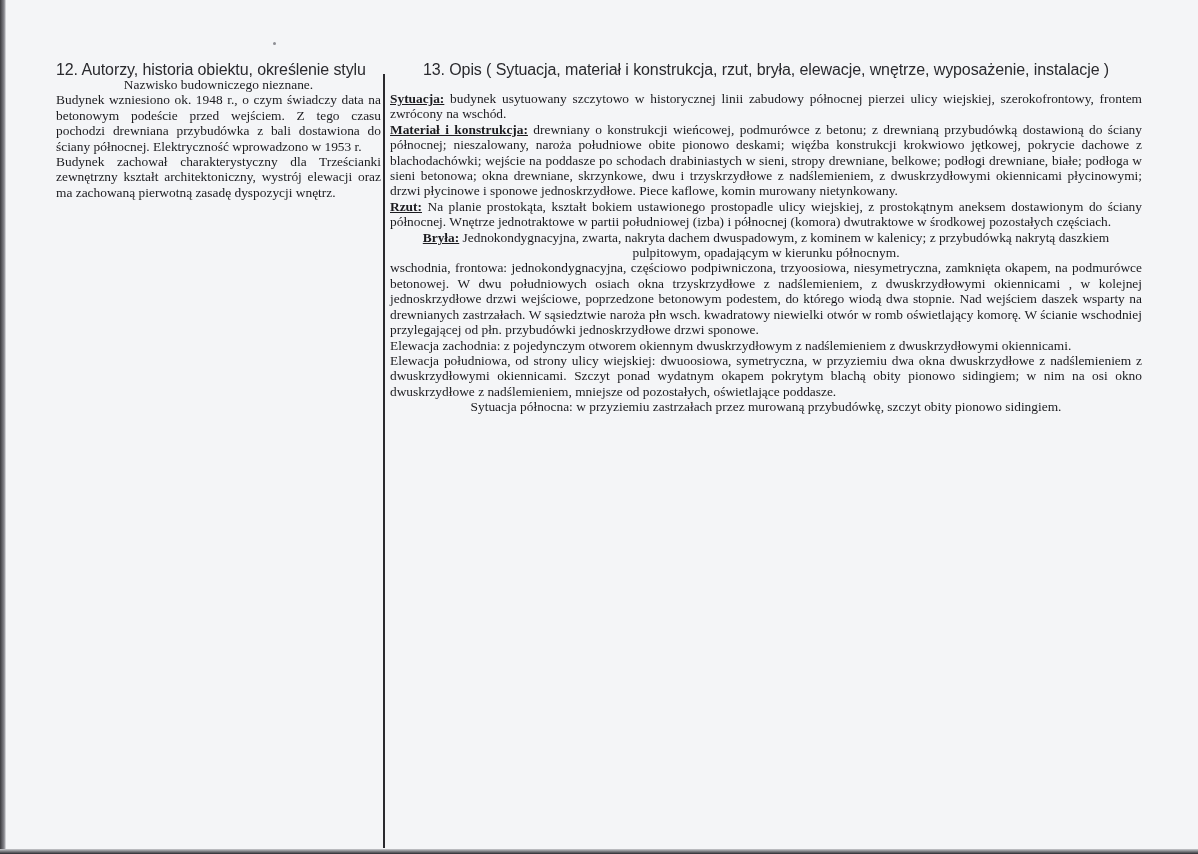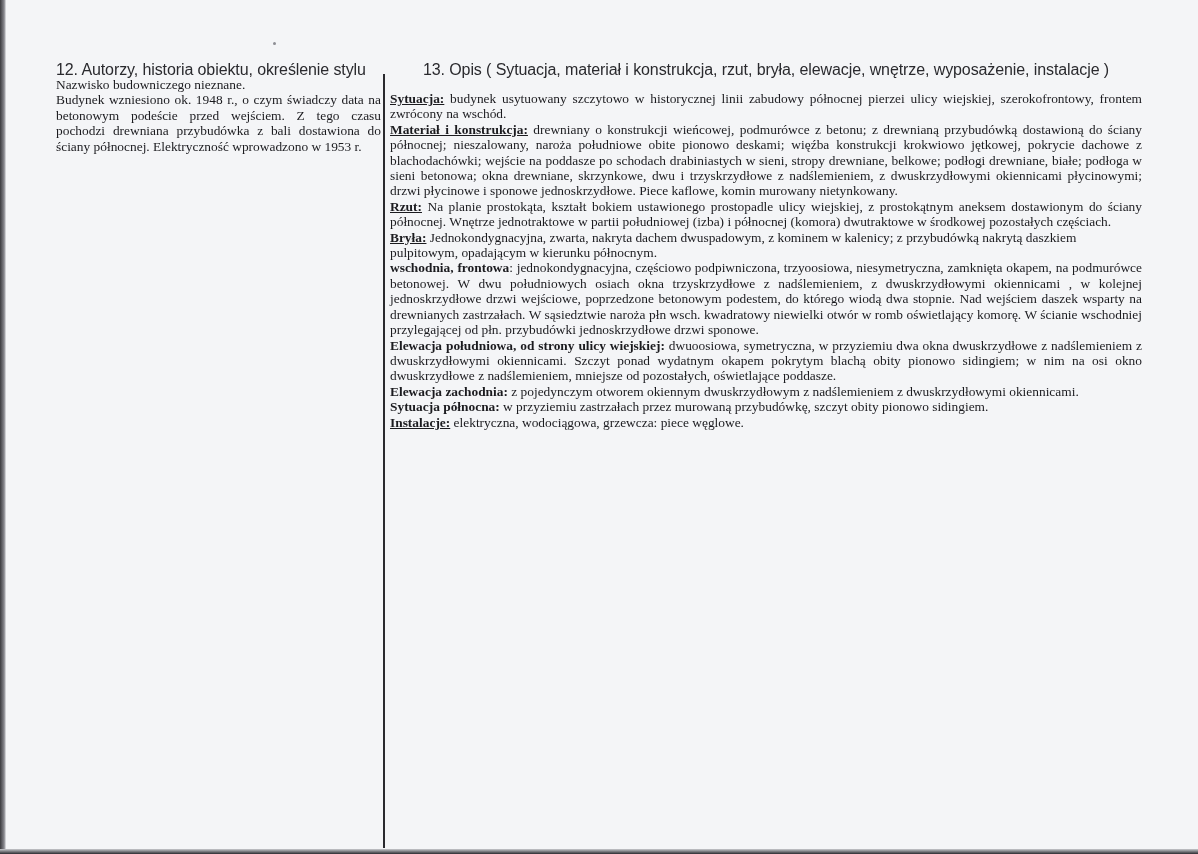--- a/index.html
+++ b/index.html
@@ -35,53 +35,53 @@
       font-size: 16px; line-height: 14px; color: #2a2a2e;
       letter-spacing: -0.1px;
       margin: 0 0 0 0;
       white-space: nowrap;
     }
     .col-right .section-label { margin-bottom: 14px; text-align: center; }
     .para {
       font-size: 13.4px; line-height: 15.4px;
       text-align: justify; margin: 0;
     }
-    .para.nojust { text-align: left; }
+    .para.nojust { text-align: center; }
     .u-bold { font-weight: bold; text-decoration: underline; }
-    .bold { font-weight: bold; }
+    .bold { font-weight: normal; }
   </style>
 </head>
 <body>
 
 <div class="scan-edge-left"></div>
 <div class="scan-edge-bottom"></div>
 <div class="scan-speck" style="left:273px; top:42px;"></div>
 
 <div class="divider"></div>
 
 <div class="col-left">
   <div class="section-label">12. Autorzy, historia obiektu, określenie stylu</div>
   <p class="para nojust">Nazwisko budowniczego nieznane.</p>
   <p class="para">Budynek wzniesiono ok. 1948 r., o czym świadczy data na betonowym podeście przed wejściem. Z tego czasu pochodzi drewniana przybudówka z bali dostawiona do ściany północnej. Elektryczność wprowadzono w 1953 r.</p>
+  <p class="para">Budynek zachował charakterystyczny dla Trześcianki zewnętrzny kształt architektoniczny, wystrój elewacji oraz ma zachowaną pierwotną zasadę dyspozycji wnętrz.</p>
 </div>
 
 <div class="col-right">
   <div class="section-label">13. Opis ( Sytuacja, materiał i konstrukcja, rzut, bryła, elewacje, wnętrze, wyposażenie, instalacje )</div>
 
   <p class="para"><span class="u-bold">Sytuacja:</span><span> budynek usytuowany szczytowo w historycznej linii zabudowy północnej pierzei ulicy wiejskiej, szerokofrontowy, frontem zwrócony na wschód.</span></p>
 
   <p class="para"><span class="u-bold">Materiał i konstrukcja:</span><span> drewniany o konstrukcji wieńcowej, podmurówce z betonu; z drewnianą przybudówką dostawioną do ściany północnej; nieszalowany, naroża południowe obite pionowo deskami; więźba konstrukcji krokwiowo jętkowej, pokrycie dachowe z blachodachówki; wejście na poddasze po schodach drabiniastych w sieni, stropy drewniane, belkowe; podłogi drewniane, białe; podłoga w sieni betonowa; okna drewniane, skrzynkowe, dwu i trzyskrzydłowe z nadślemieniem, z dwuskrzydłowymi okiennicami płycinowymi; drzwi płycinowe i sponowe jednoskrzydłowe. Piece kaflowe, komin murowany nietynkowany.</span></p>
 
   <p class="para"><span class="u-bold">Rzut:</span><span> Na planie prostokąta, kształt bokiem ustawionego prostopadle ulicy wiejskiej, z prostokątnym aneksem dostawionym do ściany północnej. Wnętrze jednotraktowe w partii południowej (izba) i północnej (komora) dwutraktowe w środkowej pozostałych częściach.</span></p>
 
   <p class="para nojust"><span class="u-bold">Bryła:</span><span> Jednokondygnacyjna, zwarta, nakryta dachem dwuspadowym, z kominem w kalenicy; z przybudówką nakrytą daszkiem pulpitowym, opadającym w kierunku północnym.</span></p>
 
 
   <p class="para"><span class="bold">wschodnia, frontowa</span><span>: jednokondygnacyjna, częściowo podpiwniczona, trzyoosiowa, niesymetryczna, zamknięta okapem, na podmurówce betonowej. W dwu południowych osiach okna trzyskrzydłowe z nadślemieniem, z dwuskrzydłowymi okiennicami , w kolejnej jednoskrzydłowe drzwi wejściowe, poprzedzone betonowym podestem, do którego wiodą dwa stopnie. Nad wejściem daszek wsparty na drewnianych zastrzałach. W sąsiedztwie naroża płn wsch. kwadratowy niewielki otwór w romb oświetlający komorę. W ścianie wschodniej przylegającej od płn. przybudówki jednoskrzydłowe drzwi sponowe.</span></p>
 
+  <p class="para"><span class="bold">Elewacja zachodnia:</span><span> z pojedynczym otworem okiennym dwuskrzydłowym z nadślemieniem z dwuskrzydłowymi okiennicami.</span></p>
+
   <p class="para"><span class="bold">Elewacja południowa, od strony ulicy wiejskiej:</span><span> dwuoosiowa, symetryczna, w przyziemiu dwa okna dwuskrzydłowe z nadślemieniem z dwuskrzydłowymi okiennicami. Szczyt ponad wydatnym okapem pokrytym blachą obity pionowo sidingiem; w nim na osi okno dwuskrzydłowe z nadślemieniem, mniejsze od pozostałych, oświetlające poddasze.</span></p>
-
-  <p class="para"><span class="bold">Elewacja zachodnia:</span><span> z pojedynczym otworem okiennym dwuskrzydłowym z nadślemieniem z dwuskrzydłowymi okiennicami.</span></p>
 
   <p class="para nojust"><span class="bold">Sytuacja północna:</span><span> w przyziemiu zastrzałach przez murowaną przybudówkę, szczyt obity pionowo sidingiem.</span></p>
 
-  <p class="para nojust"><span class="u-bold">Instalacje:</span><span> elektryczna, wodociągowa, grzewcza: piece węglowe.</span></p>
 </div>
 
 </body></html>

